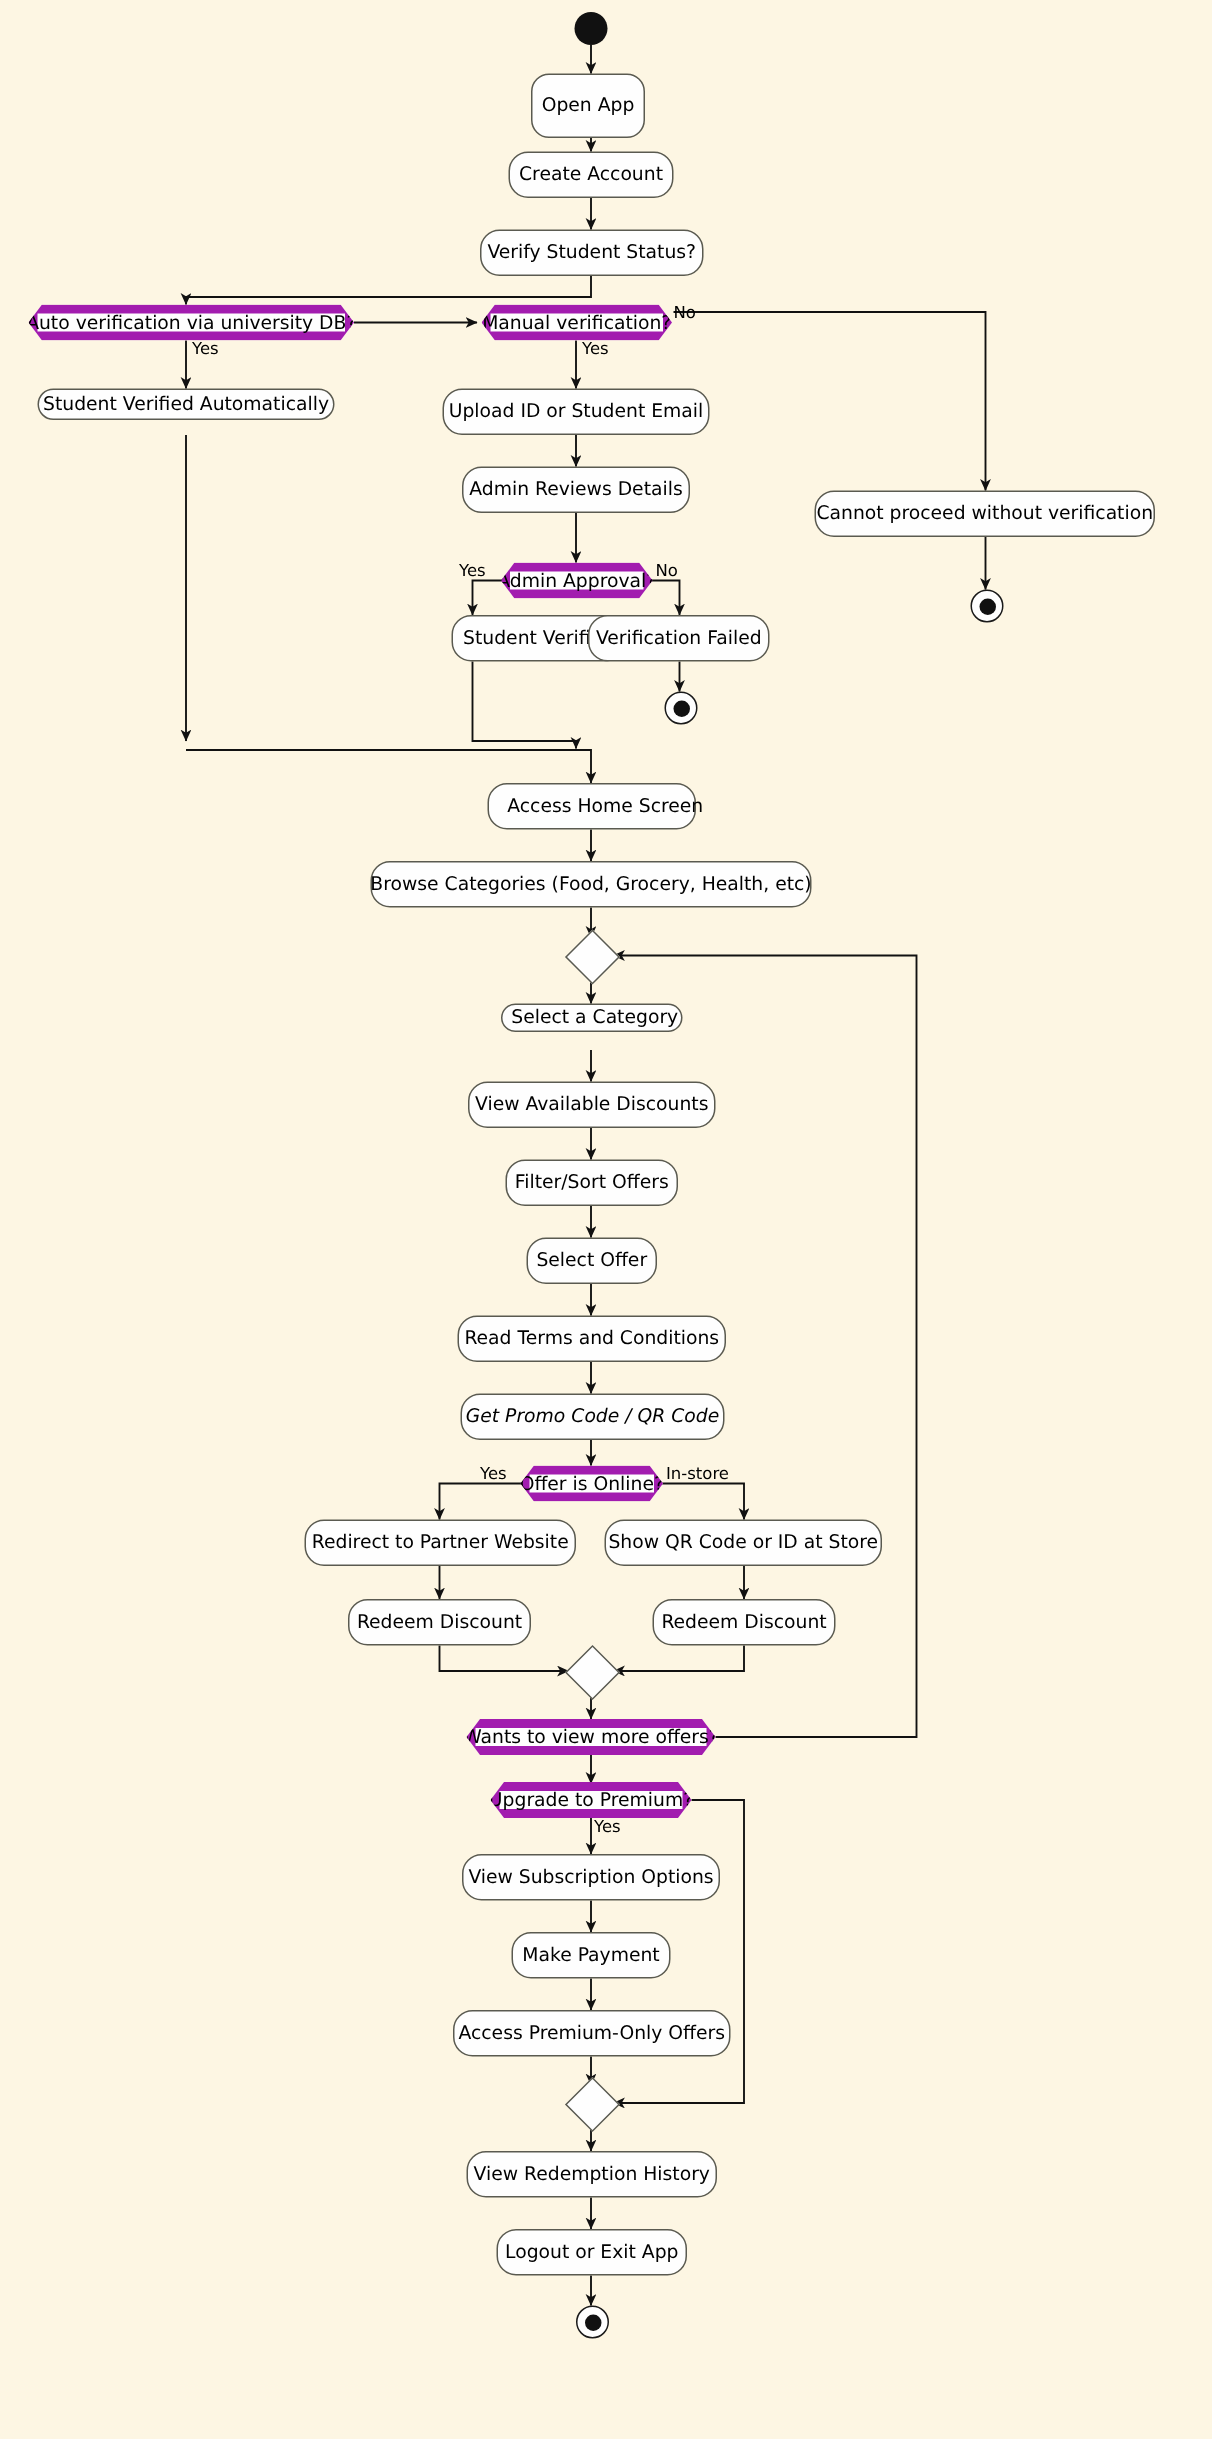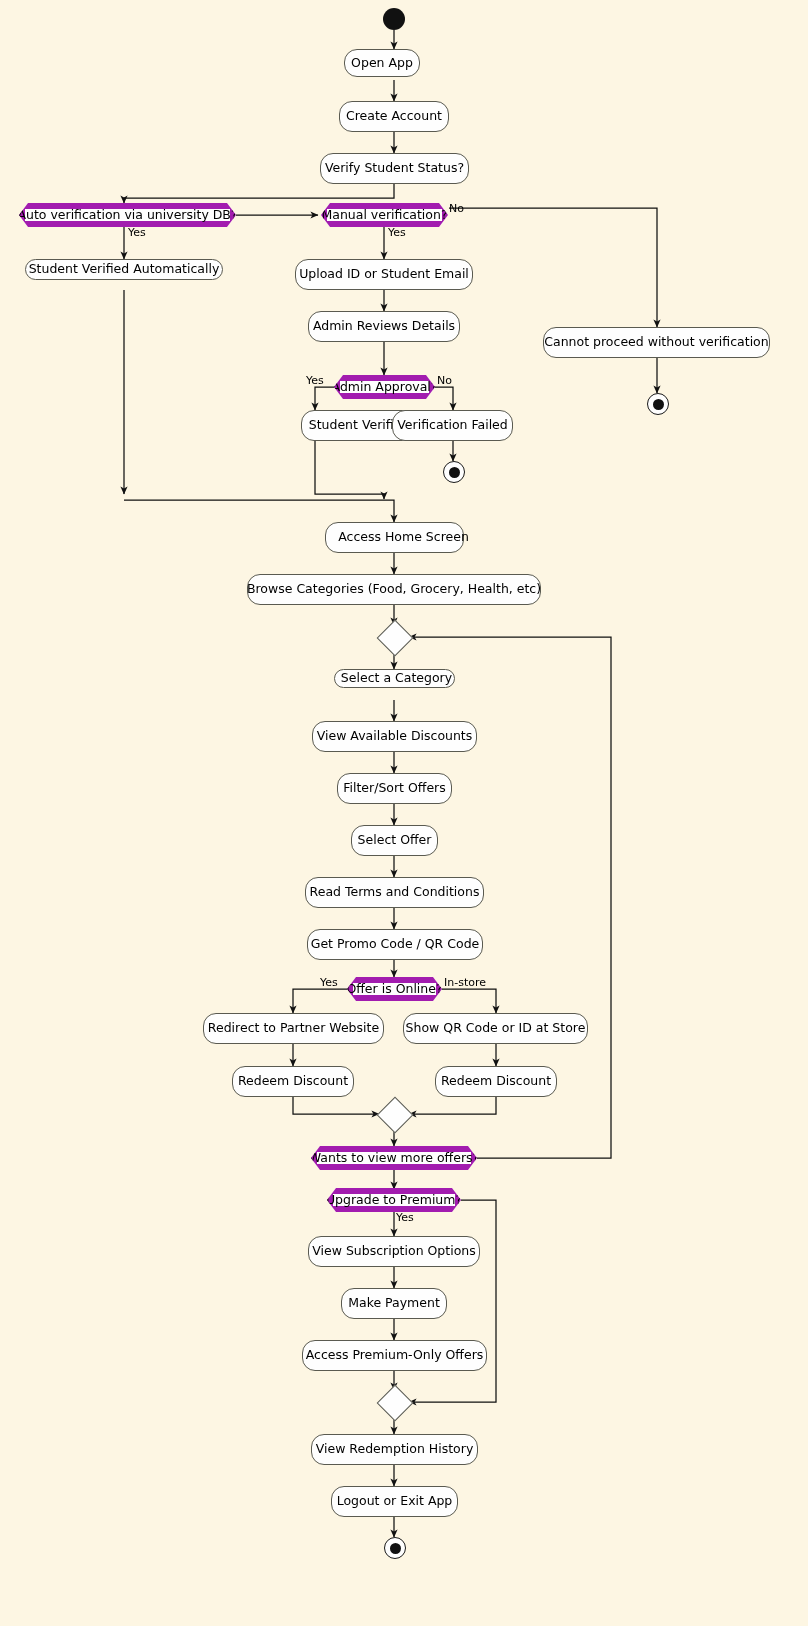--- a/index.html
+++ b/index.html
@@ -149,21 +149,21 @@
       <path d="M394,1465 L394,1486"></path>
 
       <path d="M394,1517 L394,1537"></path>
 
       <path d="M477,1158 L611,1158 L611,637 L409,637"></path>
     </g>
   </svg>
 
   <div class="dot-start" style="left:383px;top:8px;"></div>
 
-  <div class="node act" style="left:344px;top:49px;width:76px;height:28px;">Open App</div>
+  <div class="node act" style="left:354px;top:49px;width:76px;height:43px;border-radius:12px;">Open App</div>
 
   <div class="node act" style="left:339px;top:101px;width:110px;height:31px;">Create Account</div>
 
   <div class="node act" style="left:320px;top:153px;width:149px;height:31px;">Verify Student Status?</div>
 
   <div class="hex" style="left:19px;top:203px;width:217px;height:24px;">Auto verification via university DB?</div>
 
   <div class="hex" style="left:321px;top:203px;width:127px;height:24px;">Manual verification?</div>
 
   <div class="node act" style="left:25px;top:259px;width:198px;height:21px;">Student Verified Automatically</div>
@@ -196,21 +196,21 @@
   <div class="node act" style="left:334px;top:669px;width:121px;height:19px;padding-left:16px;">Select a Category</div>
 
   <div class="node act" style="left:312px;top:721px;width:165px;height:31px;">View Available Discounts</div>
 
   <div class="node act" style="left:337px;top:773px;width:115px;height:31px;">Filter/Sort Offers</div>
 
   <div class="node act" style="left:351px;top:825px;width:87px;height:31px;">Select Offer</div>
 
   <div class="node act" style="left:305px;top:877px;width:179px;height:31px;">Read Terms and Conditions</div>
 
-  <div class="node act" style="left:307px;top:929px;width:176px;height:31px;">Get Promo Code / QR Code</div>
+  <div class="node act" style="left:307px;top:929px;width:176px;height:31px;font-style:italic;">Get Promo Code / QR Code</div>
 
   <div class="hex" style="left:347px;top:977px;width:95px;height:24px;">Offer is Online?</div>
 
   <div class="node act" style="left:203px;top:1013px;width:181px;height:31px;">Redirect to Partner Website</div>
 
   <div class="node act" style="left:403px;top:1013px;width:185px;height:31px;">Show QR Code or ID at Store</div>
 
   <div class="node act" style="left:232px;top:1066px;width:122px;height:31px;">Redeem Discount</div>
 
   <div class="node act" style="left:435px;top:1066px;width:122px;height:31px;">Redeem Discount</div>

